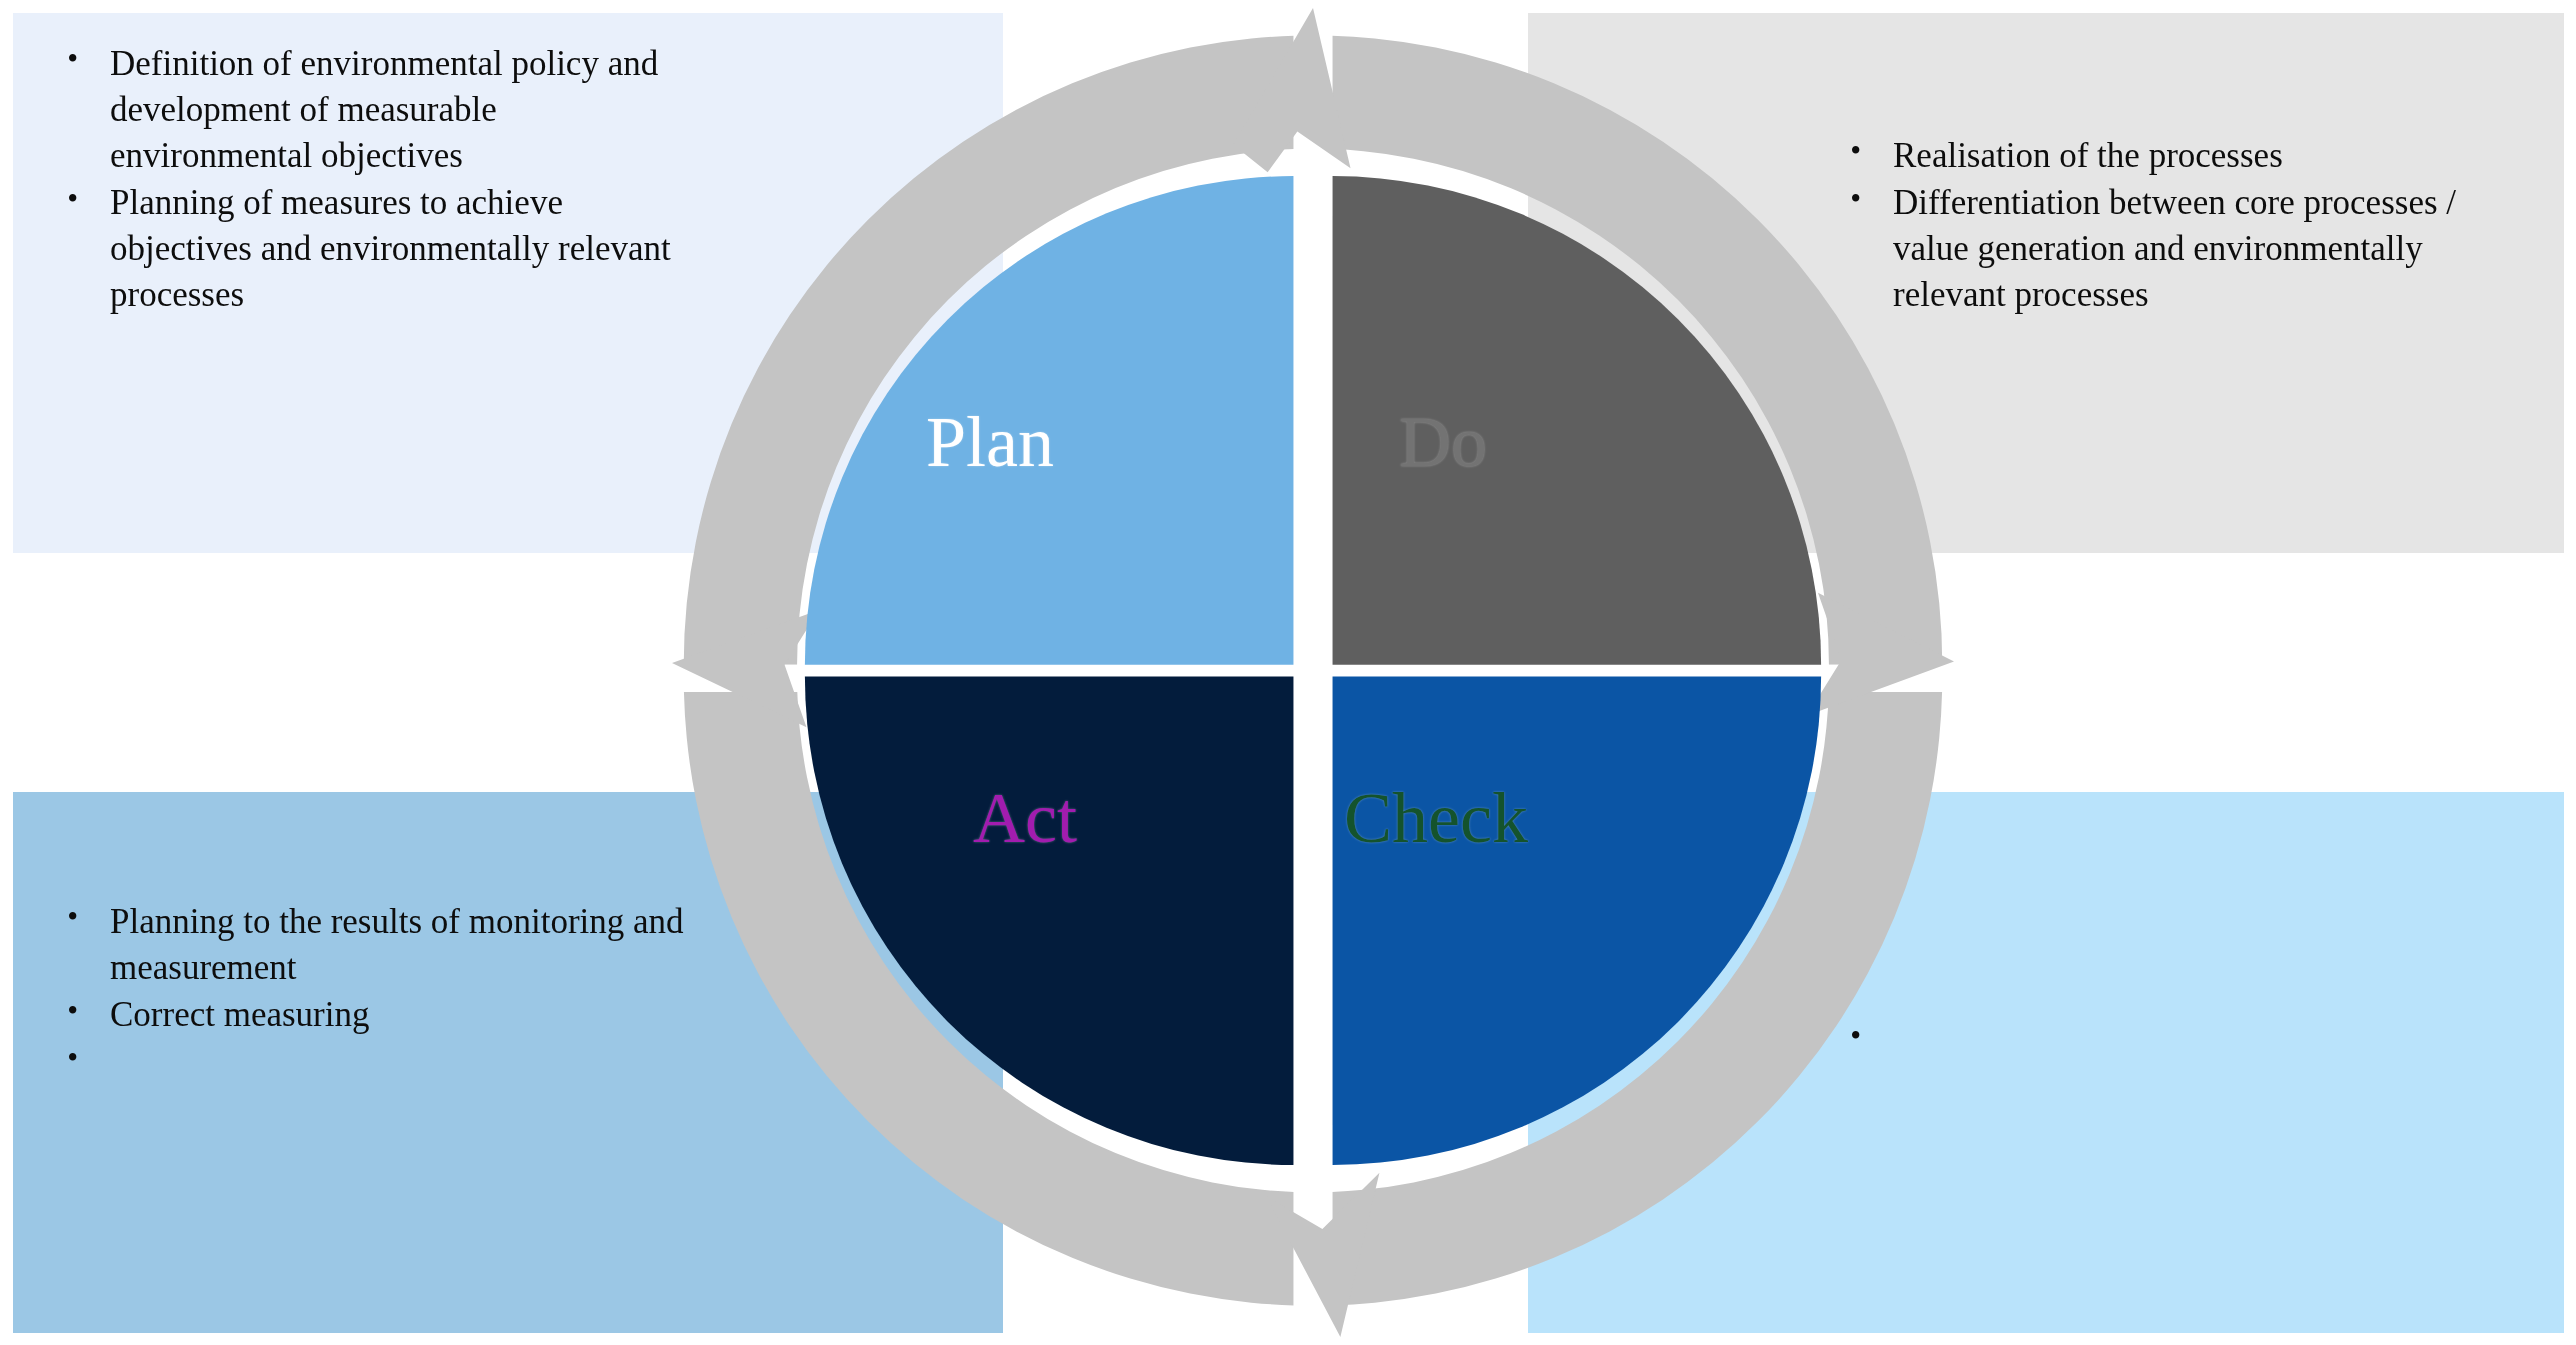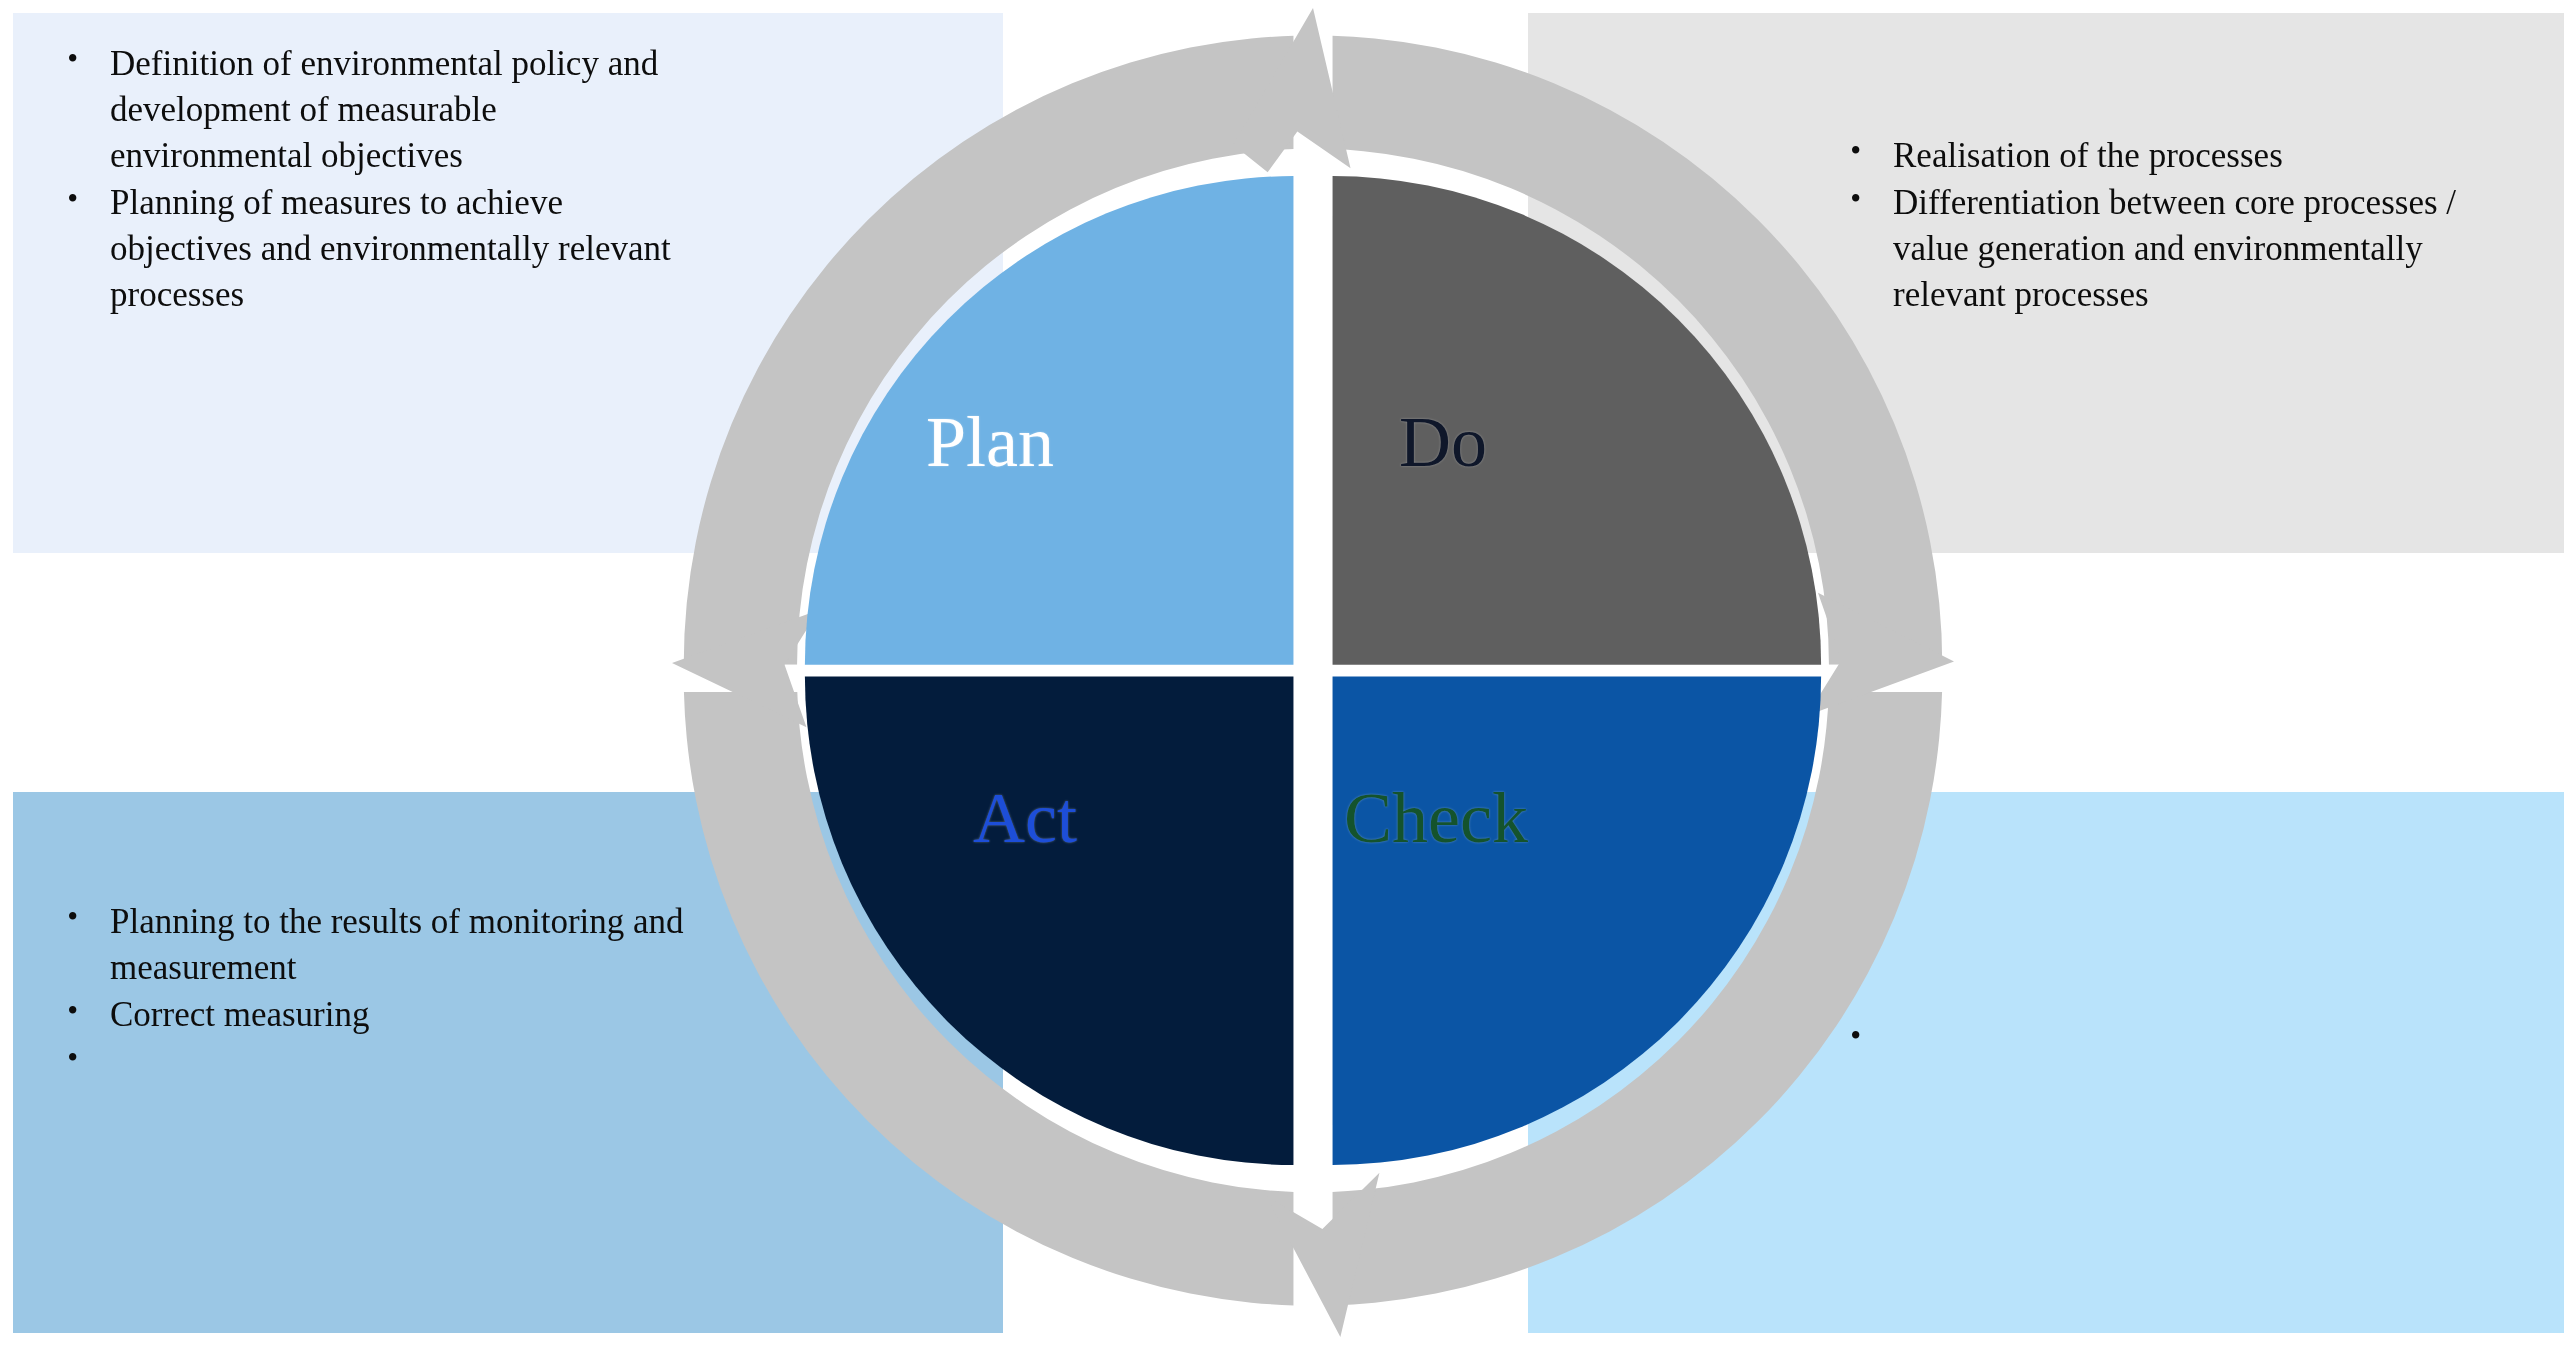--- a/index.html
+++ b/index.html
@@ -157,23 +157,23 @@
         <path d="M 845 215 L 845 840 L 1470 840 A 625 625 0 0 0 845 215 Z" fill="#5F5F5F" style="fill: rgb(95, 95, 95);"></path>
 
         <path d="M 795 855 L 795 1480 A 625 625 0 0 1 170 855 Z" fill="#031C3C" style="fill: rgb(3, 28, 60);"></path>
 
         <path d="M 845 855 L 845 1480 A 625 625 0 0 0 1470 855 Z" fill="#0B55A5" style="fill: rgb(11, 85, 165);"></path>
       </g>
     </svg>
   </div>
 
   <div class="quad-label" id="label-plan" style="color: rgb(255, 255, 255);">Plan</div>
-  <div class="quad-label" id="label-do" style="color: #0f172a;">Do</div>
+  <div class="quad-label" id="label-do" style="color: #737373;">Do</div>
   <div class="quad-label" id="label-check" style="color: #14532d;">Check</div>
-  <div class="quad-label" id="label-act" style="color: #1d4ed8;">Act</div>
+  <div class="quad-label" id="label-act" style="color: #a21caf;">Act</div>
 
   <div class="textblock" id="text-plan" style="color: rgb(13, 13, 13);">
     <ul>
       <li><span class="bullet">•</span><span>Definition of environmental policy and development of measurable environmental objectives</span></li>
       <li><span class="bullet">•</span><span>Planning of measures to achieve objectives and environmentally relevant processes</span></li>
     </ul>
   </div>
 
   <div class="textblock" id="text-do" style="color: rgb(13, 13, 13);">
     <ul>

